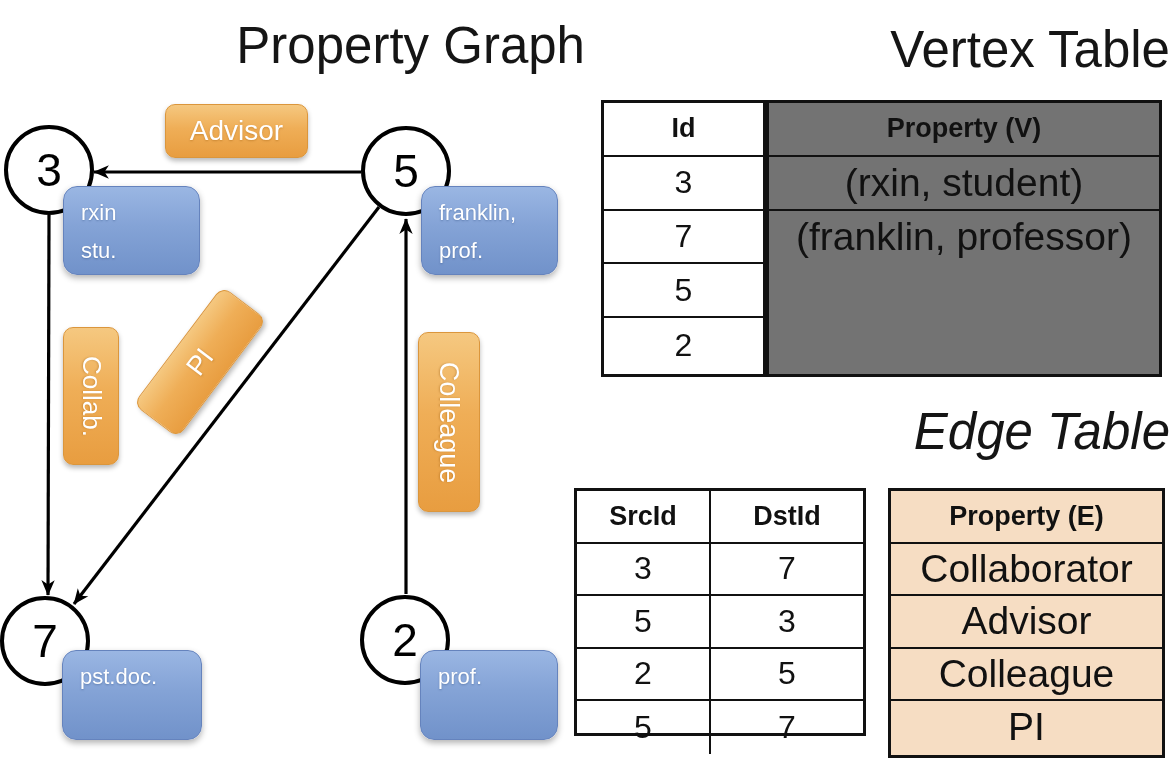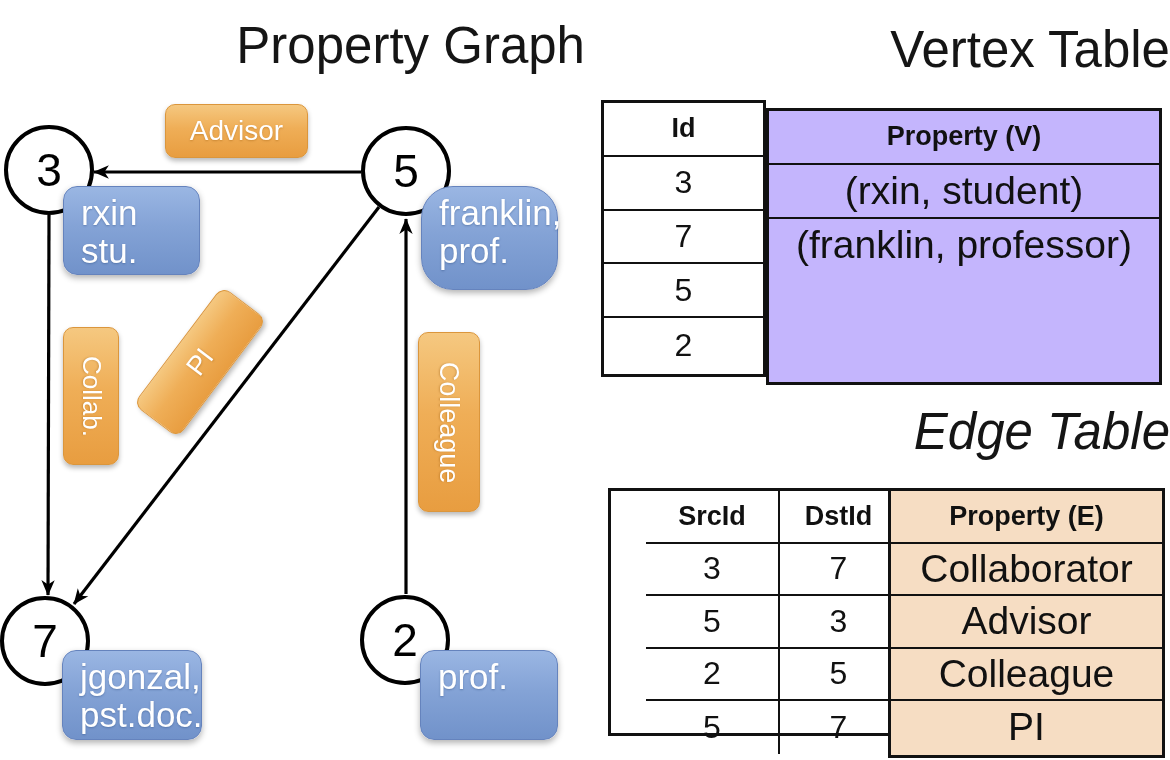--- a/index.html
+++ b/index.html
@@ -60,26 +60,26 @@
   #label-colleague{left:418px;top:332px;width:60px;height:178px;font-size:27px;}
   #label-colleague span{transform:rotate(90deg);}
 
   
   .prop-box{
     position:absolute;z-index:5;
     background:linear-gradient(180deg,#9ab6e3 0%,#84a3d6 45%,#7192ca 100%);
     border:1px solid #6583bd;
     border-radius:14px;
     box-shadow:0 3px 6px rgba(0,0,0,0.30);
-    color:#fff;font-size:35px;line-height:38px;
+    color:#fff;font-size:22px;line-height:38px;
     padding:7px 10px 7px 17px;box-sizing:border-box;
     text-shadow:0 1px 2px rgba(30,60,110,0.35);
   }
   #prop-rxin{left:63px;top:186px;width:137px;height:89px;}
-  #prop-franklin{left:421px;top:186px;width:137px;height:104px;border-radius:32px;}
+  #prop-franklin{left:421px;top:186px;width:137px;height:89px;}
   #prop-jgonzal{left:62px;top:650px;width:140px;height:90px;}
   #prop-istoica{left:420px;top:650px;width:138px;height:90px;}
 
   
   .subtable{
     position:absolute;
     border:3px solid #111;
     box-sizing:border-box;
     background:#fff;
   }
@@ -88,25 +88,25 @@
     border-bottom:2px solid #111;
     box-sizing:border-box;
   }
   .trow:last-child{border-bottom:none;}
   .trow.head{font-weight:bold;font-size:27px;}
   .cellnum{font-size:32px;}
   .cellprop{font-size:39px;}
 
   
   #vt-id{left:593px;top:100px;width:165px;height:277px;margin-left:8px;}
-  #vt-prop{left:766px;top:100px;width:396px;height:277px;background:#c4b5fd;margin-top:8px;}
+  #vt-prop{left:766px;top:100px;width:396px;height:277px;background:#737373;}
   #vt-id .trow,#vt-prop .trow{height:53.8px;}
 
   
-  #et-srcdst{left:608px;top:488px;width:292px;height:248px;padding-left:35px;}
+  #et-srcdst{left:574px;top:488px;width:292px;height:248px;}
   #et-prop{left:888px;top:488px;width:277px;height:270px;background:#f6ddc3;}
   #et-srcdst .trow,#et-prop .trow{height:52.5px;text-align:right;}
   .splitrow{display:flex;border-bottom:2px solid #111;box-sizing:border-box;height:52.5px;}
   .splitrow:last-child{border-bottom:none;}
   .splitcell{display:flex;align-items:center;justify-content:center;box-sizing:border-box;}
   .splitcell.src{width:134px;border-right:2px solid #111;}
   .splitcell.dst{flex:1;}
   .splitrow.head .splitcell{font-weight:bold;font-size:27px;}
 </style>
 </head>
@@ -154,21 +154,20 @@
 
 <div class="prop-box" id="prop-rxin">
   <div>rxin</div>
   <div>stu.</div>
 </div>
 <div class="prop-box" id="prop-franklin">
   <div>franklin,</div>
   <div>prof.</div>
 </div>
 <div class="prop-box" id="prop-jgonzal">
-  <div>jgonzal,</div>
   <div>pst.doc.</div>
 </div>
 <div class="prop-box" id="prop-istoica">
   <div>prof.</div>
 </div>
 
 <div class="big-title" id="vt-title">Vertex Table</div>
 
 <div class="subtable" id="vt-id">
   <div class="trow head">Id</div>

